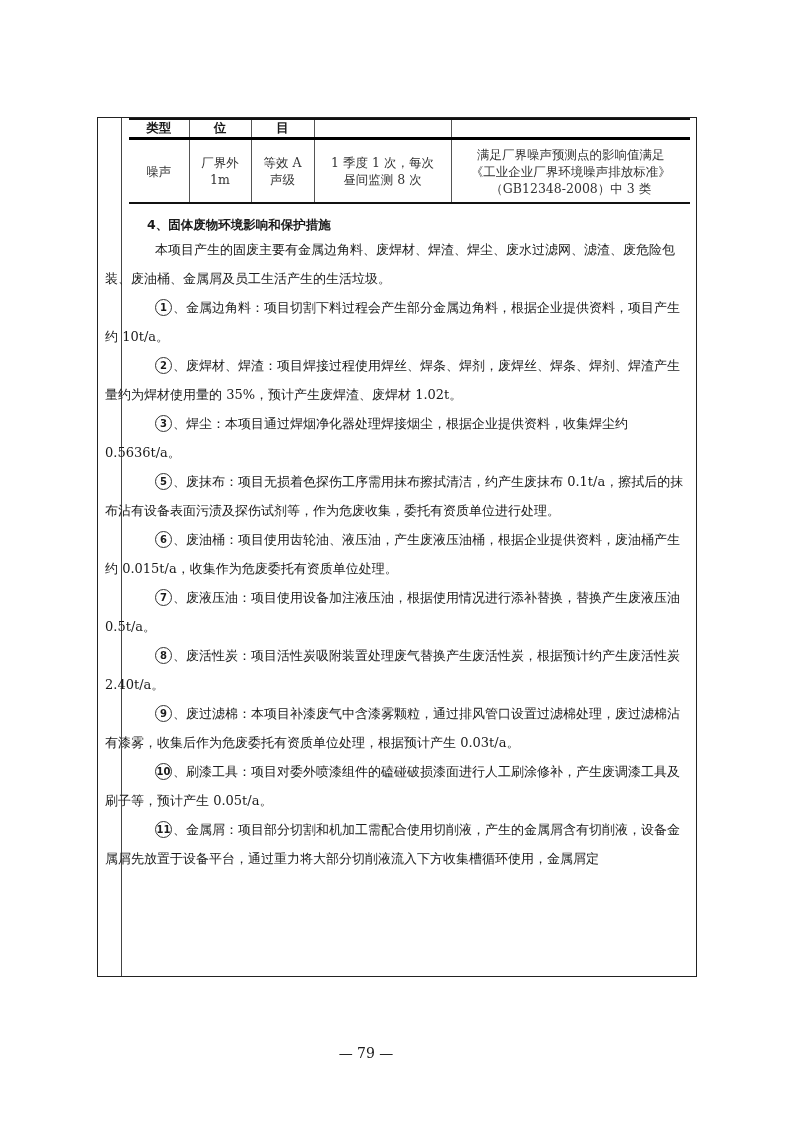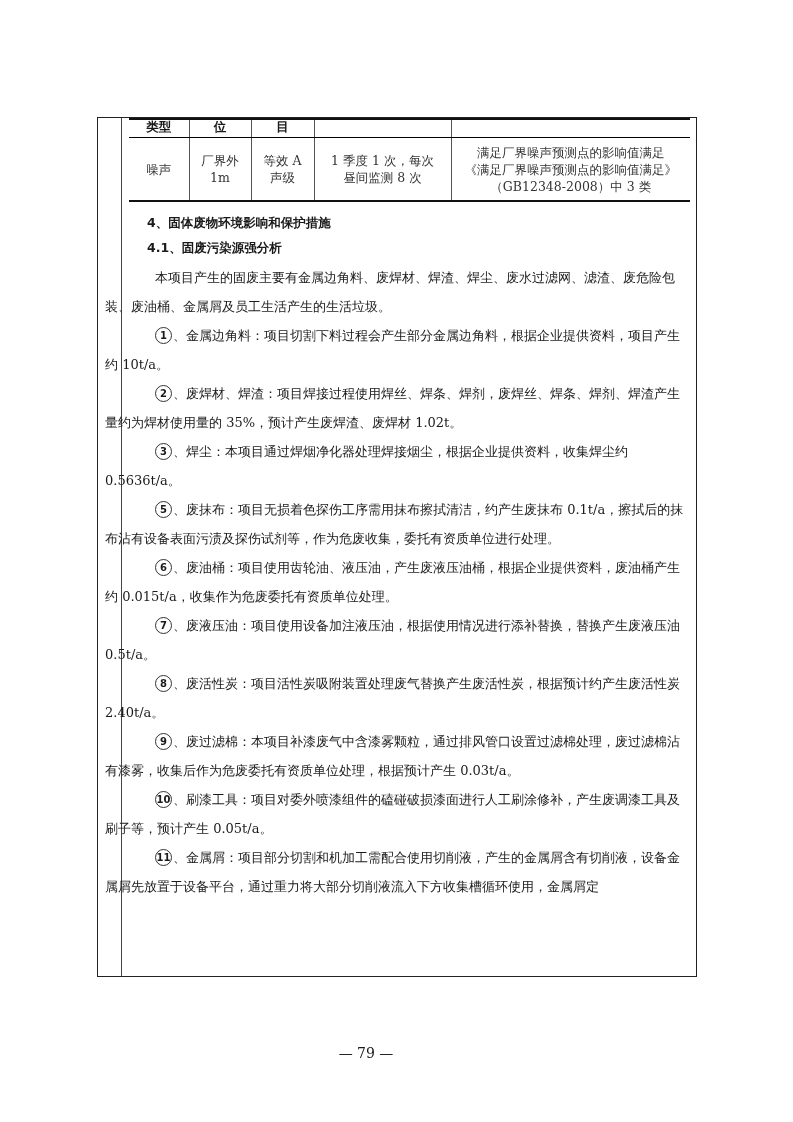--- a/index.html
+++ b/index.html
@@ -7,22 +7,22 @@
          font-family:"DejaVu Serif","Liberation Serif",serif; color:#1a1a1a; }
   .frame { position:absolute; left:97px; top:117px; width:600px; height:860px;
            border:1.5px solid #222; box-sizing:border-box; }
   .frame-divider { position:absolute; left:23px; top:0; bottom:0; width:0;
            border-left:1px solid #444; }
   .content { position:absolute; left:31px; top:0; width:561px; }
   table.mon { border-collapse:collapse; width:561px; font-size:12.5px; }
   table.mon td { border-left:1px solid #555; text-align:center; vertical-align:middle;
            line-height:17px; padding:0; }
   table.mon td:first-child { border-left:none; }
-  table.mon tr.hdr td { height:14px; font-weight:bold; font-family:Liberation Mono, monospace;
-           font-size:12.5px; border-top:2.5px solid #111; border-bottom:1px solid #000000; }
+  table.mon tr.hdr td { height:14px; font-weight:bold; font-family:Liberation Sans, sans-serif;
+           font-size:12.5px; border-top:2.5px solid #111; border-bottom:3px solid #000000; }
   table.mon tr.row td { height:62px; border-bottom:2.5px solid #111; color:#333; }
   .body-text { font-size:13px; line-height:29px; }
   .h4 { font-weight:bold; font-family:"DejaVu Sans","Liberation Sans",sans-serif; font-size:12.5px;
         padding-left:18px; line-height:20px; margin-top:11px; }
   .h41 { font-weight:bold; font-family:"DejaVu Sans","Liberation Sans",sans-serif; font-size:12.5px;
         padding-left:18px; line-height:30px; }
   .sub { padding-left:18px; }
   p { margin:0; }
   .item { margin-left:-24px; padding-left:0; text-indent:50px; margin-bottom:0; }
   .num { display:inline-block; width:15px; height:15px; border:1px solid #333; border-radius:50%;
@@ -62,30 +62,29 @@
         <td>
           <div>等效 A</div>
           <div>声级</div>
         </td>
         <td>
           <div>1 季度 1 次，每次</div>
           <div>昼间监测 8 次</div>
         </td>
         <td>
           <div>满足厂界噪声预测点的影响值满足</div>
-          <div>《满足厂界噪声预测点的影响值满足》</div>
+          <div>《工业企业厂界环境噪声排放标准》</div>
           <div>（GB12348-2008）中 3 类</div>
         </td>
       </tr>
     </tbody>
       </table>
 
     <div class="body-text">
       <p class="h4">4、固体废物环境影响和保护措施</p>
-      <p class="h41">4.1、固废污染源强分析</p>
       <p class="item">本项目产生的固废主要有金属边角料、废焊材、焊渣、焊尘、废水过滤网、滤渣、废危险包装、废油桶、金属屑及员工生活产生的生活垃圾。</p>
 
       <div id="items">
           <p class="item"><span class="num">1</span><span>、金属边角料：项目切割下料过程会产生部分金属边角料，根据企业提供资料，项目产生约 10t/a。</span></p>
           <p class="item"><span class="num">2</span><span>、废焊材、焊渣：项目焊接过程使用焊丝、焊条、焊剂，废焊丝、焊条、焊剂、焊渣产生量约为焊材使用量的 35%，预计产生废焊渣、废焊材 1.02t。</span></p>
           <p class="item"><span class="num">3</span><span>、焊尘：本项目通过焊烟净化器处理焊接烟尘，根据企业提供资料，收集焊尘约 0.5636t/a。</span></p>
           <p class="item"><span class="num">5</span><span>、废抹布：项目无损着色探伤工序需用抹布擦拭清洁，约产生废抹布 0.1t/a，擦拭后的抹布沾有设备表面污渍及探伤试剂等，作为危废收集，委托有资质单位进行处理。</span></p>
           <p class="item"><span class="num">6</span><span>、废油桶：项目使用齿轮油、液压油，产生废液压油桶，根据企业提供资料，废油桶产生约 0.015t/a，收集作为危废委托有资质单位处理。</span></p>
           <p class="item"><span class="num">7</span><span>、废液压油：项目使用设备加注液压油，根据使用情况进行添补替换，替换产生废液压油 0.5t/a。</span></p>
           <p class="item"><span class="num">8</span><span>、废活性炭：项目活性炭吸附装置处理废气替换产生废活性炭，根据预计约产生废活性炭 2.40t/a。</span></p>

